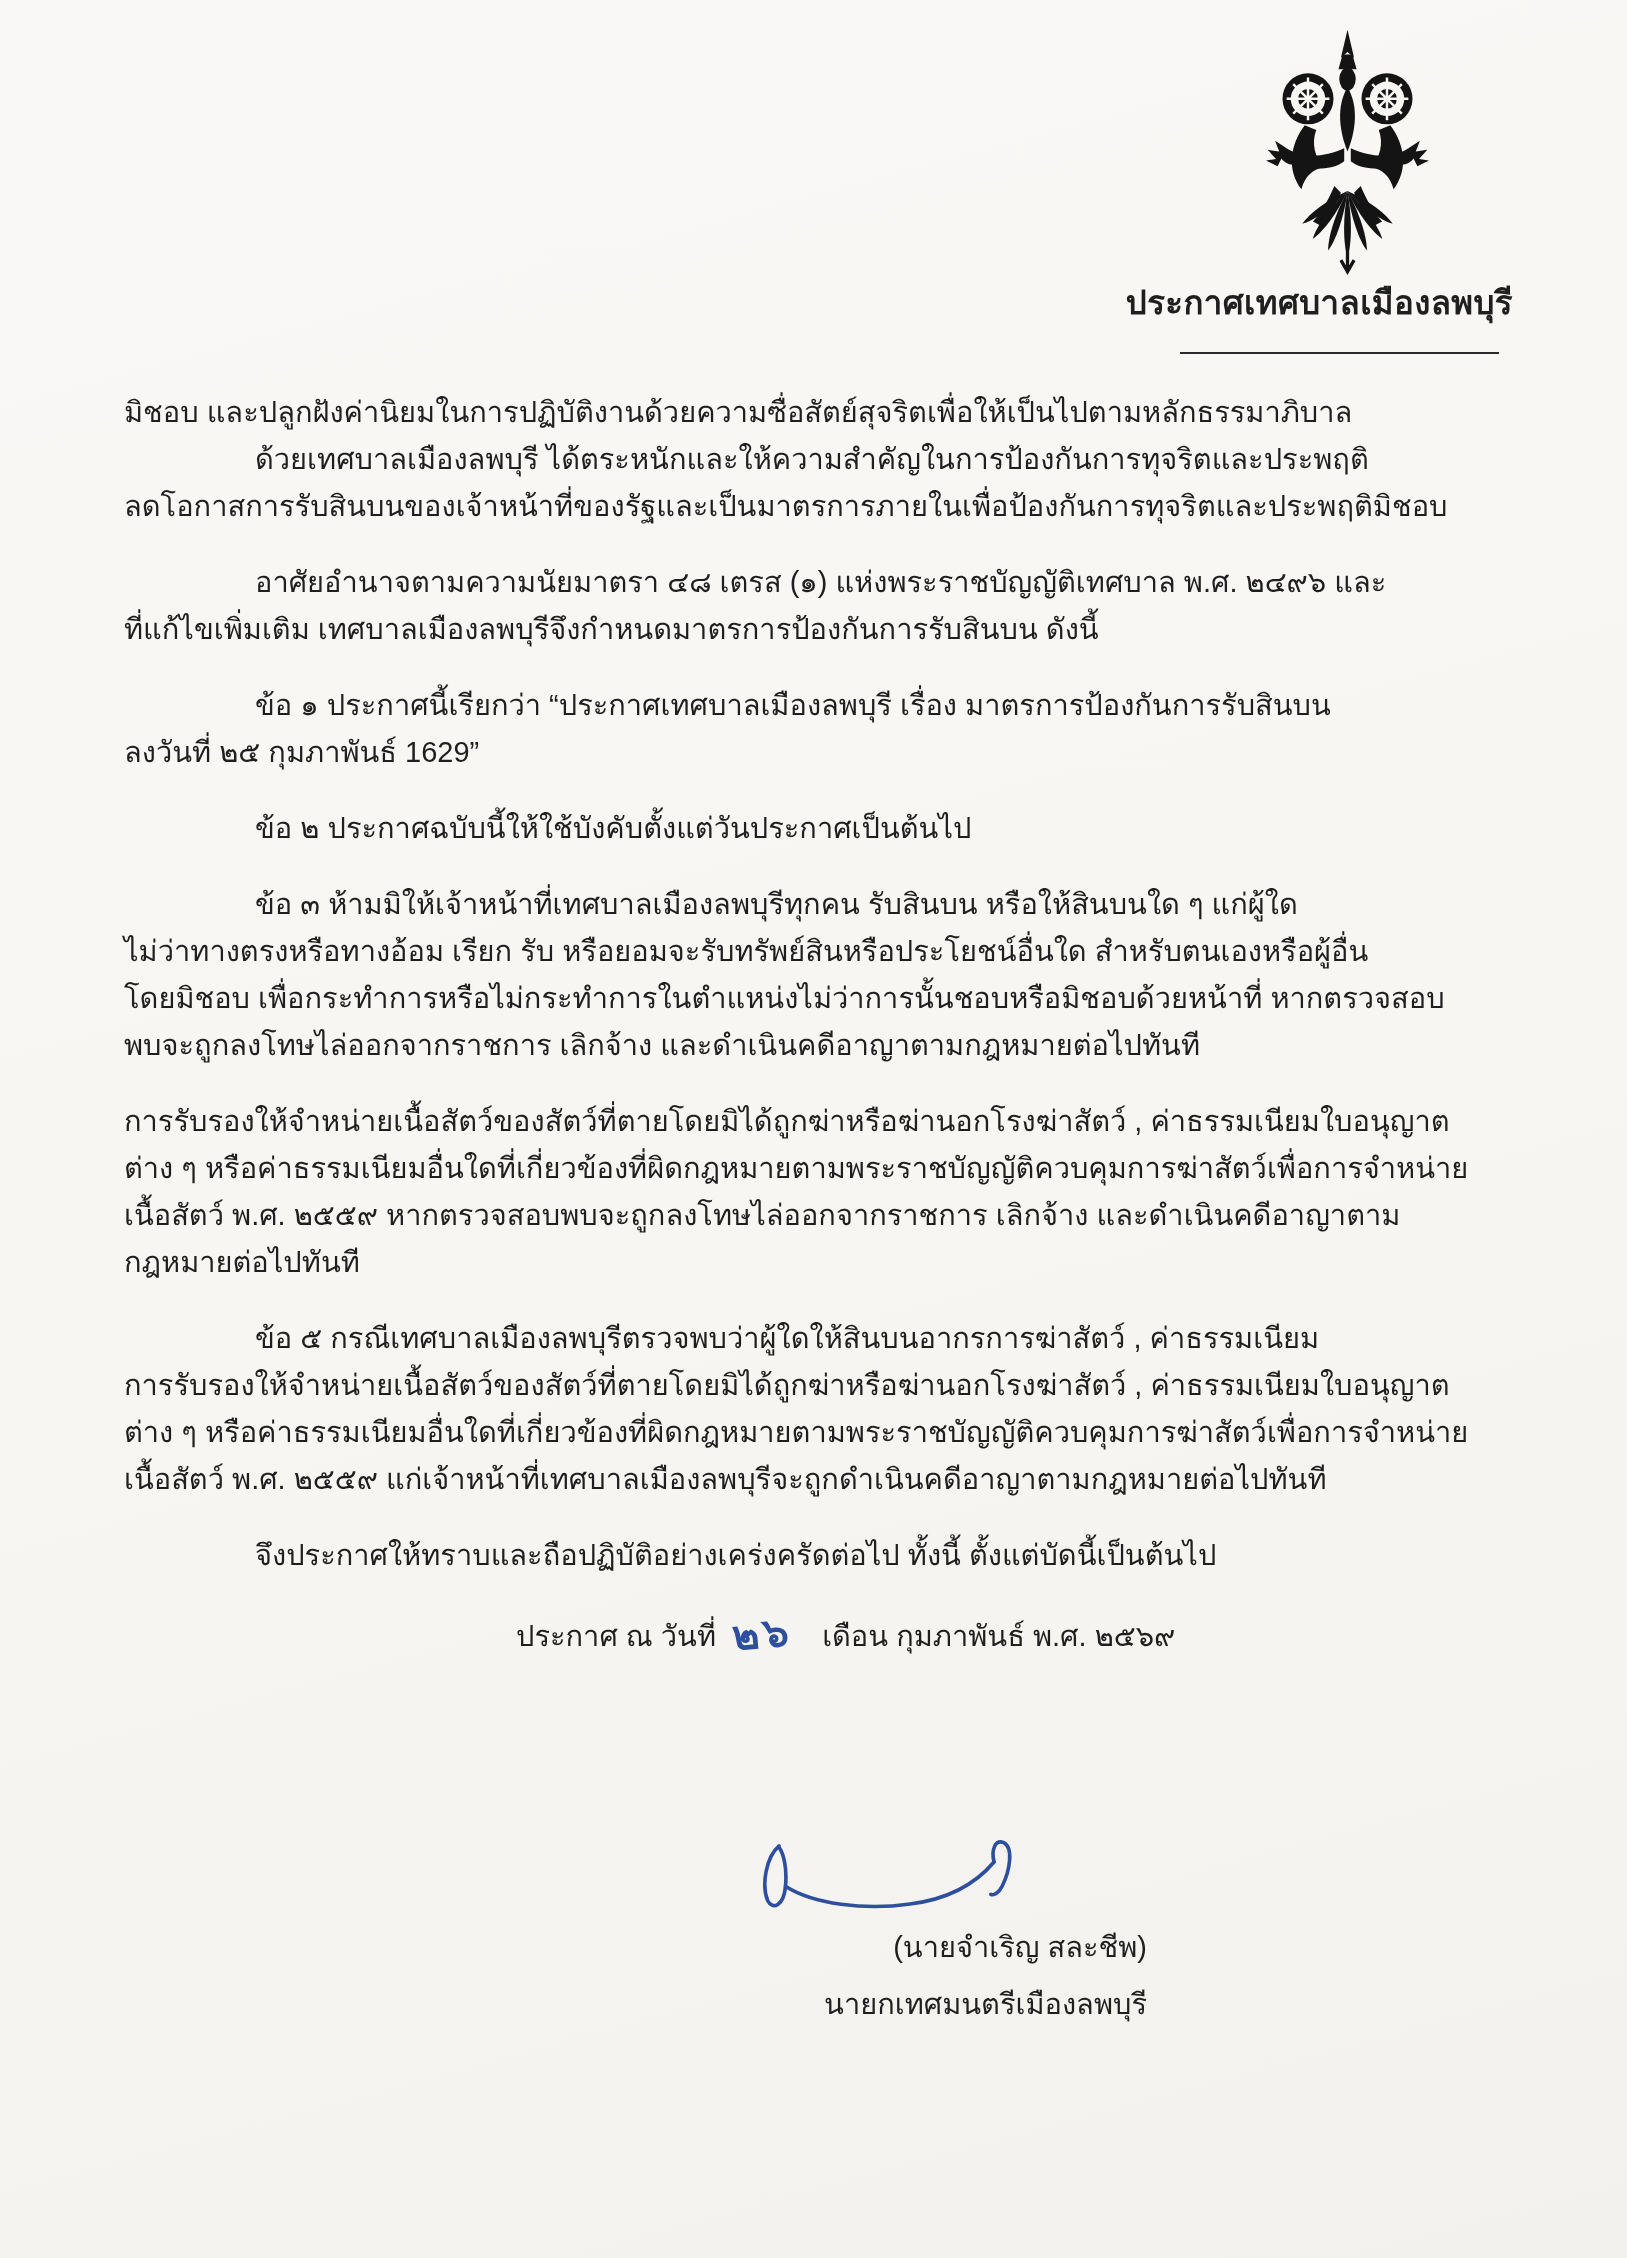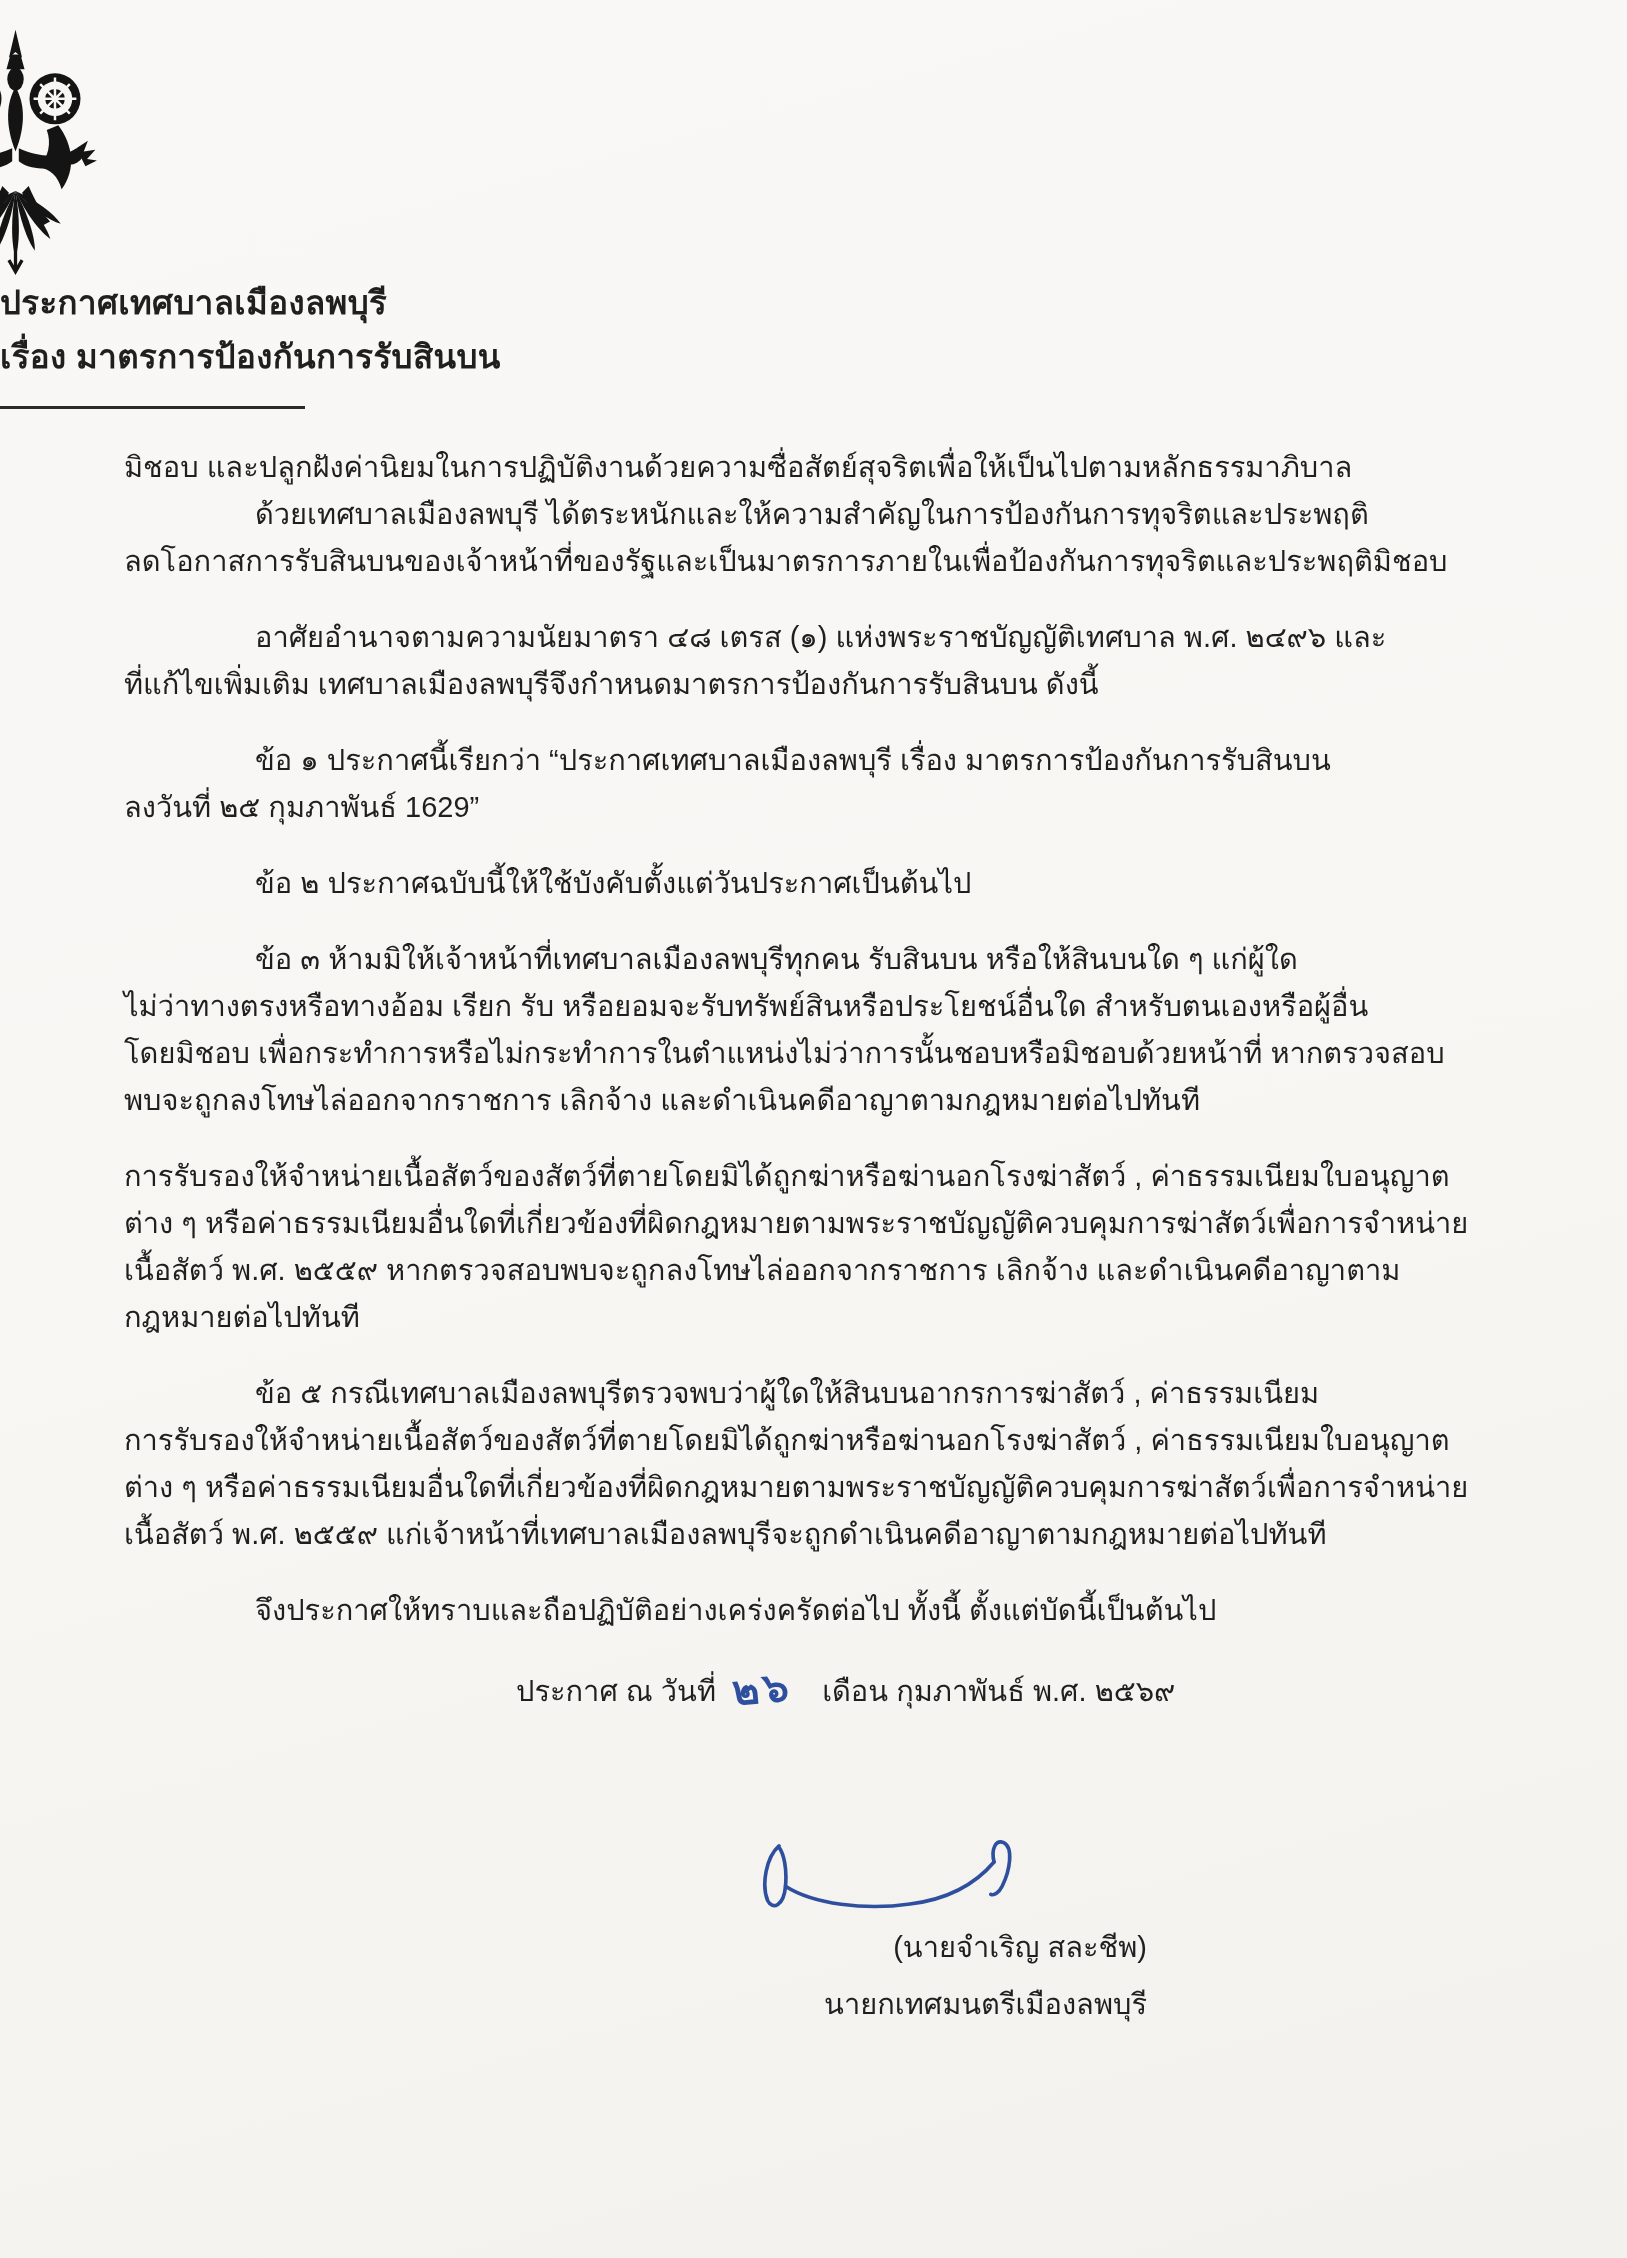--- a/index.html
+++ b/index.html
@@ -20,21 +20,21 @@
     background:linear-gradient(165deg,#f9f8f6 0%,var(--paper) 55%,#f2f1ee 100%);
     color:var(--ink);
     overflow:hidden;
   }
   
   .header{
     padding-top:26.5px;
     padding-right:115px; 
     display:flex;
     flex-direction:column;
-    align-items:flex-start;
+    align-items:flex-end;
   }
   .garuda{
     width:181px;
     height:249px;
     transform:translateX(-75px);
   }
   .title{
     font-size:33px;
     font-weight:bold;
     line-height:53px;
@@ -143,21 +143,20 @@
           <path d="M110 198 C104 232 105 264 110 278 C115 264 116 232 110 198 Z"></path>
           <path transform="rotate(18 110 198)" d="M110 198 C104 230 105 260 110 274 C115 260 116 230 110 198 Z"></path>
           <path transform="rotate(36 110 198)" d="M110 198 C104 228 105 256 110 270 C115 256 116 228 110 198 Z"></path>
           <path transform="rotate(54 110 198)" d="M110 198 C104 226 105 252 110 266 C115 252 116 226 110 198 Z"></path>
           <path d="M110 260 L110 294 M102 282 L110 296 L118 282" stroke="#141414" stroke-width="4" fill="none"></path>
         </g>
       </g>
     </svg>
 
     <div class="title">ประกาศเทศบาลเมืองลพบุรี</div>
-    <div class="title second">เรื่อง มาตรการป้องกันการรับสินบน</div>
     <div class="divider"></div>
   </div>
 
   <div class="body-text">
       <div class="para">
         <div class="line">มิชอบ และปลูกฝังค่านิยมในการปฏิบัติงานด้วยความซื่อสัตย์สุจริตเพื่อให้เป็นไปตามหลักธรรมาภิบาล</div>
         <div class="line indent">ด้วยเทศบาลเมืองลพบุรี ได้ตระหนักและให้ความสำคัญในการป้องกันการทุจริตและประพฤติ</div>
         <div class="line">ลดโอกาสการรับสินบนของเจ้าหน้าที่ของรัฐและเป็นมาตรการภายในเพื่อป้องกันการทุจริตและประพฤติมิชอบ</div>
       </div>
       <div class="para">

